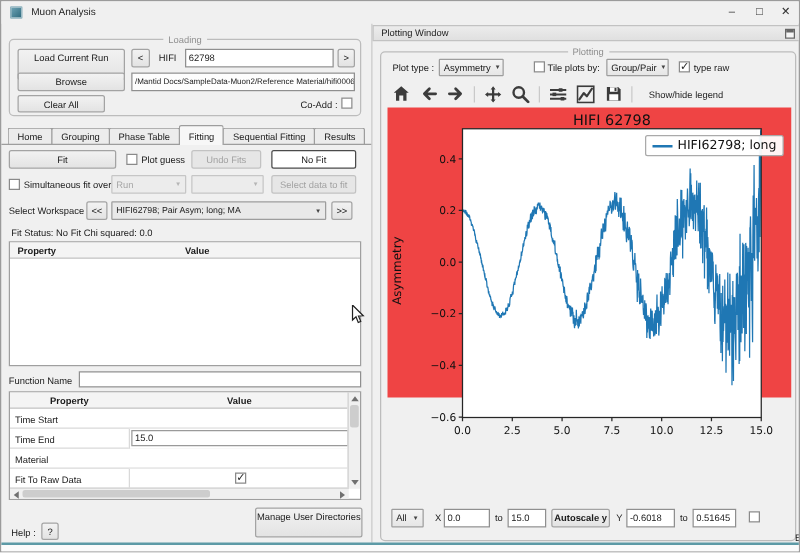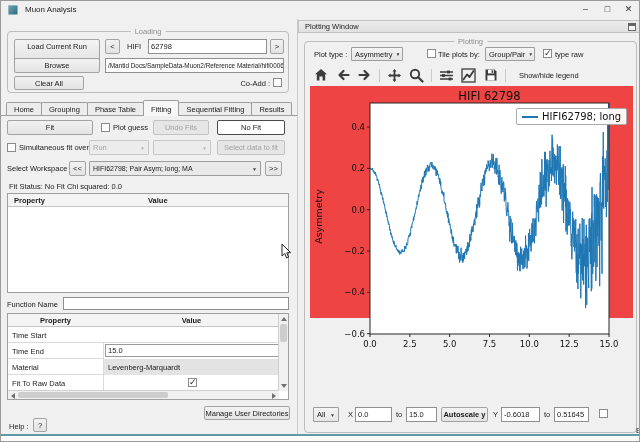--- a/index.html
+++ b/index.html
@@ -164,23 +164,20 @@
         <span class="lbl" style="left:4px; top:4px;">Time Start</span>
       </div>
       <div class="trow" style="height:16px; margin-right:10px;">
         <span class="lbl" style="left:4px; top:4px;">Time End</span>
         <div style="position:absolute; left:95px; top:0; width:177px; height:16px; border-left:1px solid #d9d9d9; background:#fff;">
           <input class="inp" style="left: 1px; top: 1px; width: 174px; height: 13px; border-color: rgb(154, 154, 154);" value="15.0">
         </div>
       </div>
       <div class="trow" style="height:16px; margin-right:10px;">
         <span class="lbl" style="left:4px; top:4px;">Material</span>
-        <div style="position:absolute; left:95px; top:0; width:177px; height:16px; border-left:1px solid #d9d9d9; background:#e3e3e3;">
-          <span class="lbl" style="left:4px; top:4px;">Levenberg-Marquardt</span>
-        </div>
       </div>
       <div class="trow" style="height:16px; margin-right:10px; border-bottom:none;">
         <span class="lbl" style="left:4px; top:4px;">Fit To Raw Data</span>
         <div style="position:absolute; left:95px; top:0; width:177px; height:16px; border-left:1px solid #d9d9d9; background:#fff;">
           <div class="cb checked" style="left:84px; top:3px;"></div>
         </div>
       </div>
       <div class="scroll-v" style="height:77px;">
         <div class="arrow" style="left:2px; top:3px; border-left:3px solid transparent; border-right:3px solid transparent; border-bottom:4px solid #707070;"></div>
         <div class="thumb-v"></div>
@@ -188,21 +185,21 @@
       </div>
       <div class="scroll-h" style="width:271px;">
         <div class="arrow" style="left:3px; top:2px; border-top:3px solid transparent; border-bottom:3px solid transparent; border-right:4px solid #707070;"></div>
         <div class="thumb-h"></div>
         <div class="arrow" style="right:3px; top:2px; border-top:3px solid transparent; border-bottom:3px solid transparent; border-left:4px solid #707070;"></div>
       </div>
     </div>
 
     <div class="lbl" style="left:8px; top:403px;">Help :</div>
     <div class="btn" style="left:32px; top:399px; width:14px; height:14px;">?</div>
-    <div class="btn" style="left:203px; top:387px; width:86px; height:14px;">Manage User Directories</div>
+    <div class="btn" style="left:203px; top:387px; width:86px; height:24px;">Manage User Directories</div>
   </div>
 
   <div class="vsep" style="left:296px; top:18px; height:415px;"></div>
 
   <div class="dock-titlebar">
     <div class="dock-title">Plotting Window</div>
     <div class="float-icon"></div>
   </div>
 
   <div class="group" id="plot-group">

